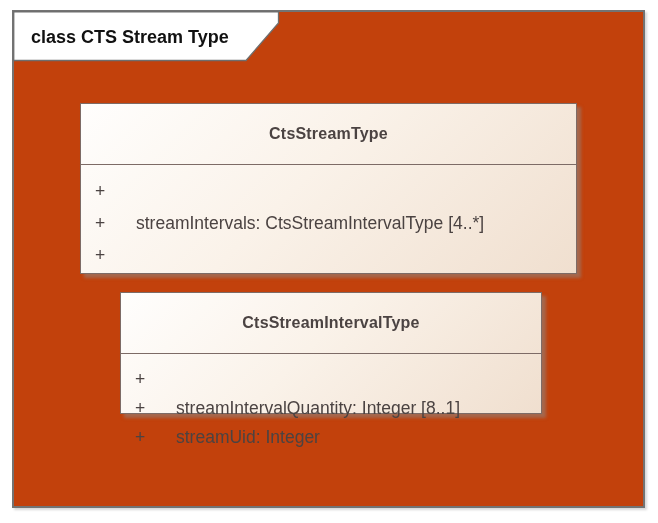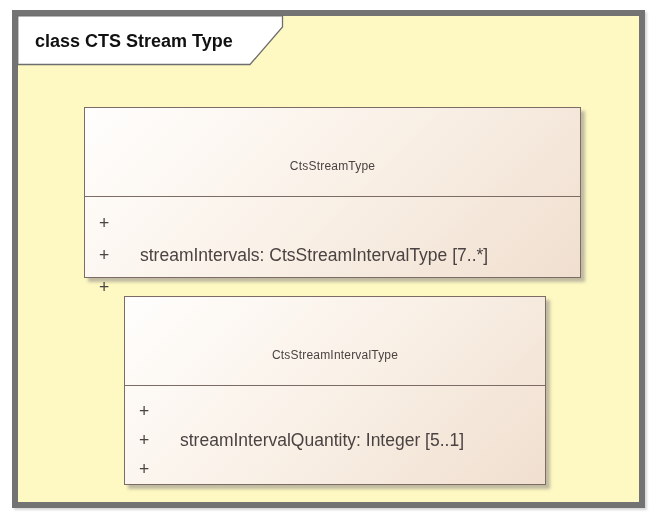--- a/index.html
+++ b/index.html
@@ -15,23 +15,23 @@
     background: #ffffff;
     overflow: hidden;
   }
   
   .frame {
     position: absolute;
     left: 12px;
     top: 10px;
     width: 633px;
     height: 498px;
-    border: 6px solid #737373;
+    border: 2px solid #737373;
     box-sizing: border-box;
-    background: #fef9c3;
+    background: #c2410c;
     box-shadow: 2px 2px 2px rgba(170,170,170,0.45);
     padding-left: 48px;
   }
   
   .tab {
     position: absolute;
     left: -1px;
     top: -1px;
     width: 268px;
     height: 52px;
@@ -51,31 +51,30 @@
   
   .uml-class {
     position: absolute;
     box-sizing: border-box;
     border: 1.5px solid #7d6b66;
     background: linear-gradient(135deg, #fffefd 0%, #faf2e9 45%, #f0dfcf 100%);
     box-shadow: 4px 4px 3px rgba(140,135,132,0.55);
     color: #4b4342;
   }
   .class-1 { left: 66px;  top: 91px;  width: 497px; height: 171px; }
-  .class-2 { left: 106px; top: 280px; width: 422px; height: 189px; }
+  .class-2 { left: 106px; top: 280px; width: 422px; height: 122px; }
   .class-name {
     height: 60px;
     border-bottom: 1.5px solid #7d6b66;
     display: flex;
     align-items: center;
     justify-content: center;
-    font-weight: normal;
-    font-size: 12px;
+    font-weight: bold;
+    font-size: 16px;
     letter-spacing: 0.2px;
-    margin-top: 28px;
   }
   .attrs { padding-top: 10px; }
   .class-2 .attrs { padding-top: 11px; }
   .attr-row {
     display: flex;
     align-items: center;
     height: 32px;
     font-size: 17.5px;
     white-space: nowrap;
   }
@@ -101,38 +100,39 @@
     </div>
 
     <div class="uml-class class-1">
       <div class="class-name">CtsStreamType</div>
       <div class="attrs">
         <div class="attr-row">
           <span class="vis">+</span>
         </div>
         <div class="attr-row">
           <span class="vis">+</span>
-          <span>streamIntervals: CtsStreamIntervalType [7..*]</span>
+          <span>streamIntervals: CtsStreamIntervalType [4..*]</span>
         </div>
         <div class="attr-row">
           <span class="vis">+</span>
         </div>
       </div>
     </div>
 
     <div class="uml-class class-2">
       <div class="class-name">CtsStreamIntervalType</div>
       <div class="attrs">
         <div class="attr-row">
           <span class="vis">+</span>
         </div>
         <div class="attr-row">
           <span class="vis">+</span>
-          <span>streamIntervalQuantity: Integer [5..1]</span>
+          <span>streamIntervalQuantity: Integer [8..1]</span>
         </div>
         <div class="attr-row">
           <span class="vis">+</span>
+          <span>streamUid: Integer</span>
         </div>
       </div>
     </div>
 
   </div>
 </div>
 
 </body></html>

